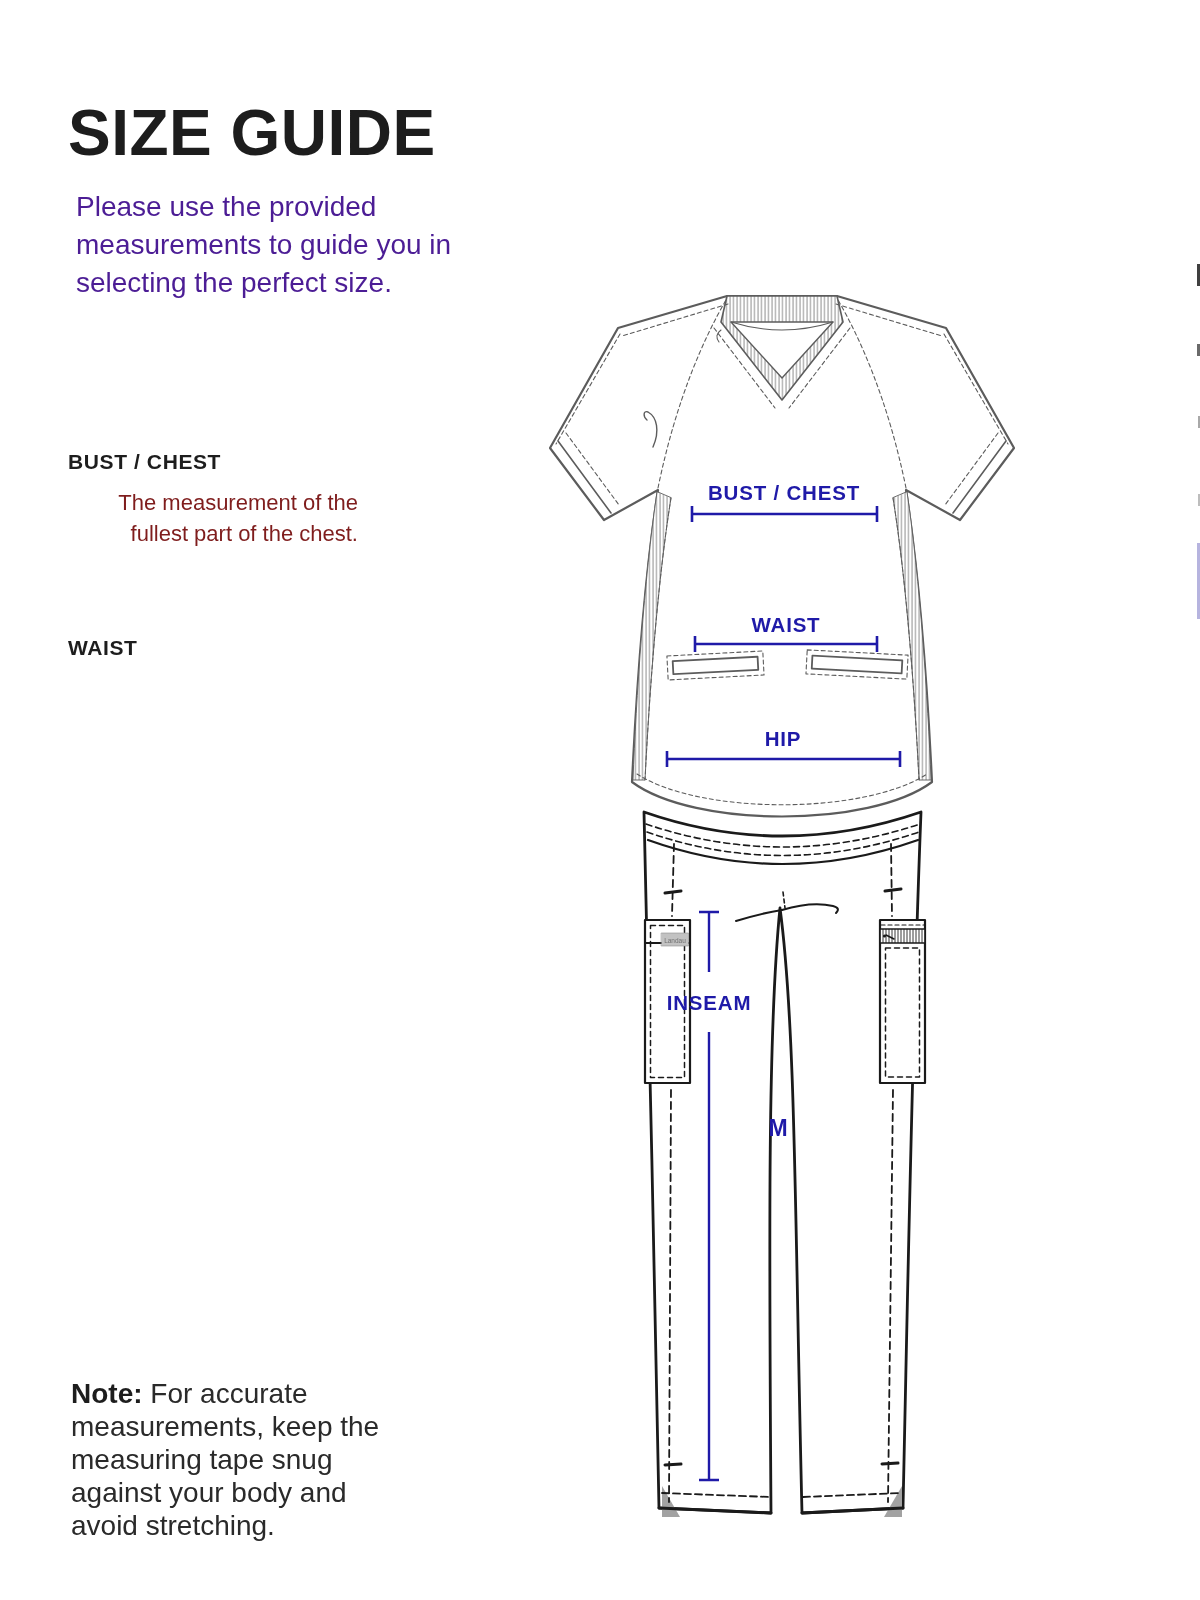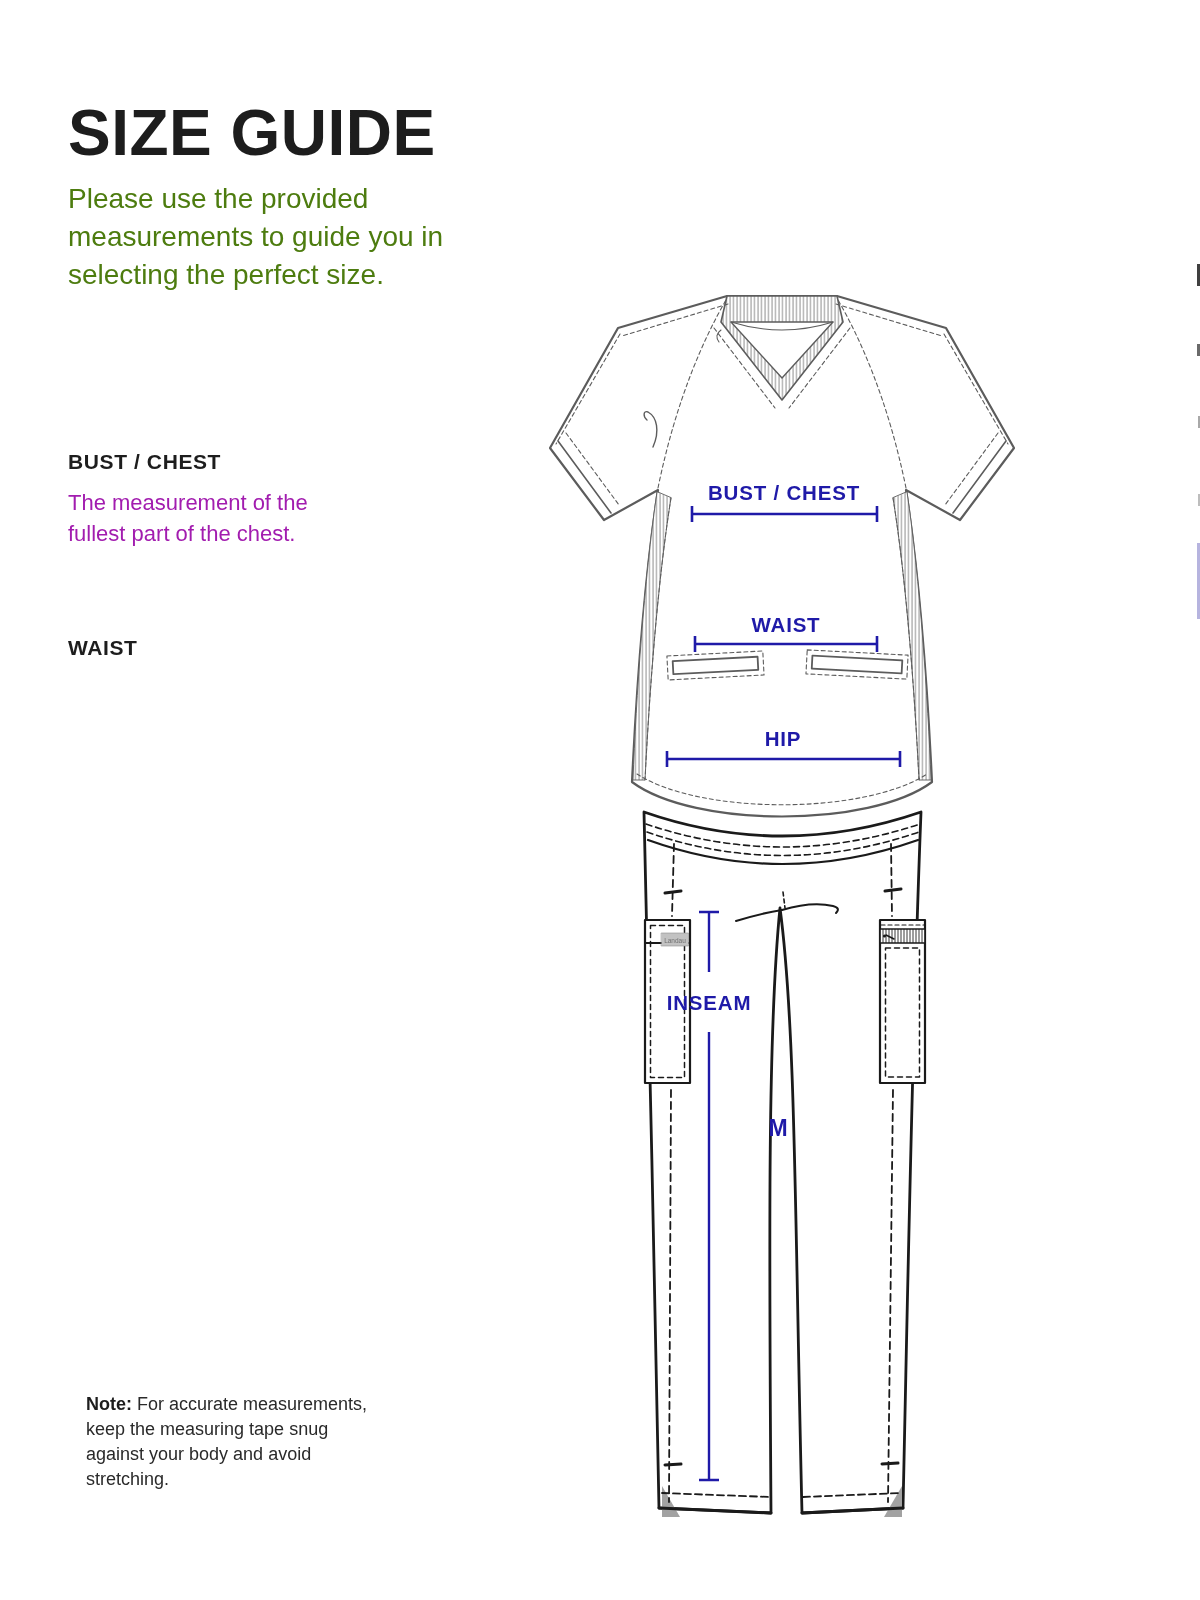--- a/index.html
+++ b/index.html
@@ -1,23 +1,23 @@
 <!DOCTYPE html>
 <html><head>
 <meta charset="utf-8">
 <style>
   html,body{margin:0;padding:0;background:#ffffff;}
   body{width:1200px;height:1600px;position:relative;overflow:hidden;
        font-family:"Liberation Sans",sans-serif;color:#1e1e1e;}
   .abs{position:absolute;}
   h1.title{margin:0;font-size:64px;font-weight:700;letter-spacing:0.5px;color:#1d1d1d;}
-  p.intro{margin:0;font-size:28px;line-height:38px;color:#4d7c0f;}
+  p.intro{margin:8px;font-size:28px;line-height:38px;color:#4c1d95;}
   .sec h2{margin:0 0 13px 0;font-size:21px;font-weight:700;letter-spacing:0.6px;color:#1d1d1d;}
-  .sec p{margin:0;font-size:22px;line-height:31px;color:#a21caf;}
-  p.note{margin:18px;font-size:18px;line-height:25px;color:#2a2a2a;}
+  .sec p{margin:0;font-size:22px;line-height:31px;color:#7f1d1d;text-align:right;}
+  p.note{margin:3px;font-size:28px;line-height:33px;color:#2a2a2a;}
   p.note strong{color:#1d1d1d;}
   .edge{position:absolute;right:0;}
   svg text.ann{font-family:"Liberation Sans",sans-serif;font-weight:700;}
   svg text.tag{font-family:"Liberation Sans",sans-serif;}
 </style>
 </head>
 <body>
 
 <div class="abs" style="left:68px;top:58px;margin-top:38px;">
   <h1 class="title">SIZE GUIDE</h1>

